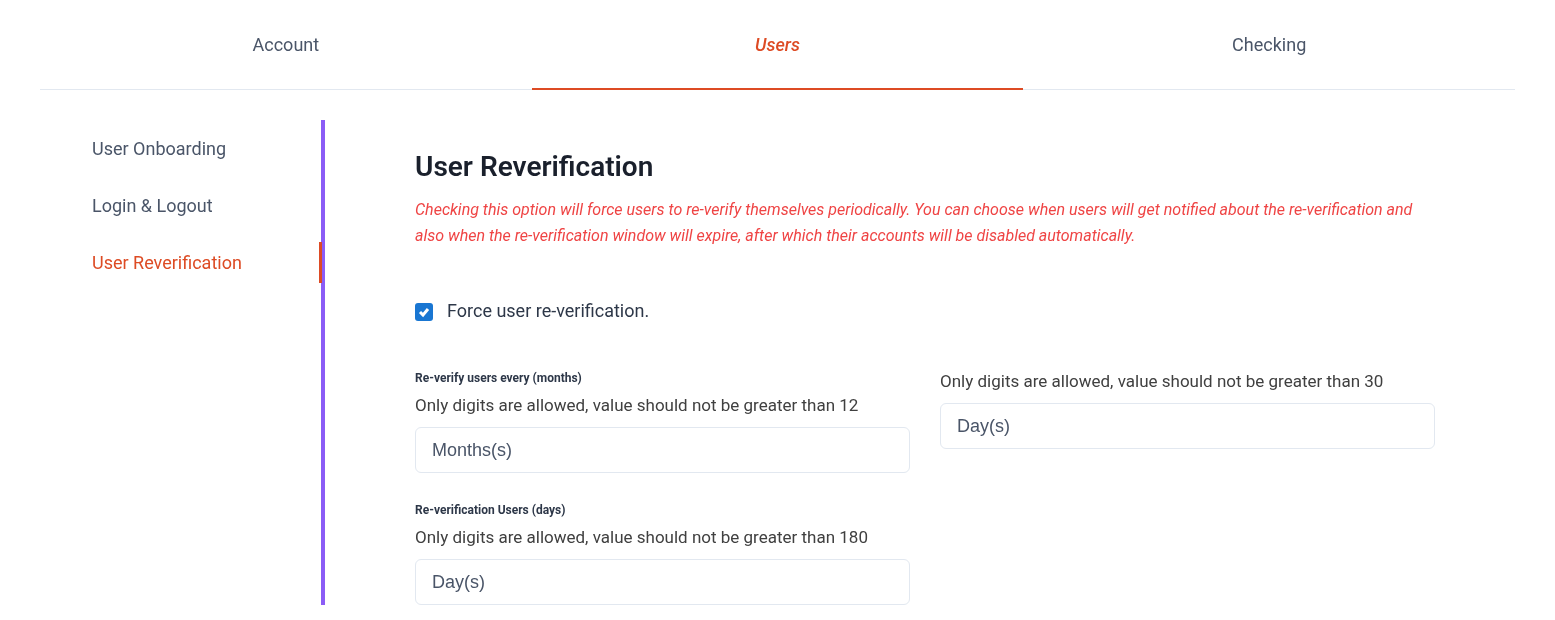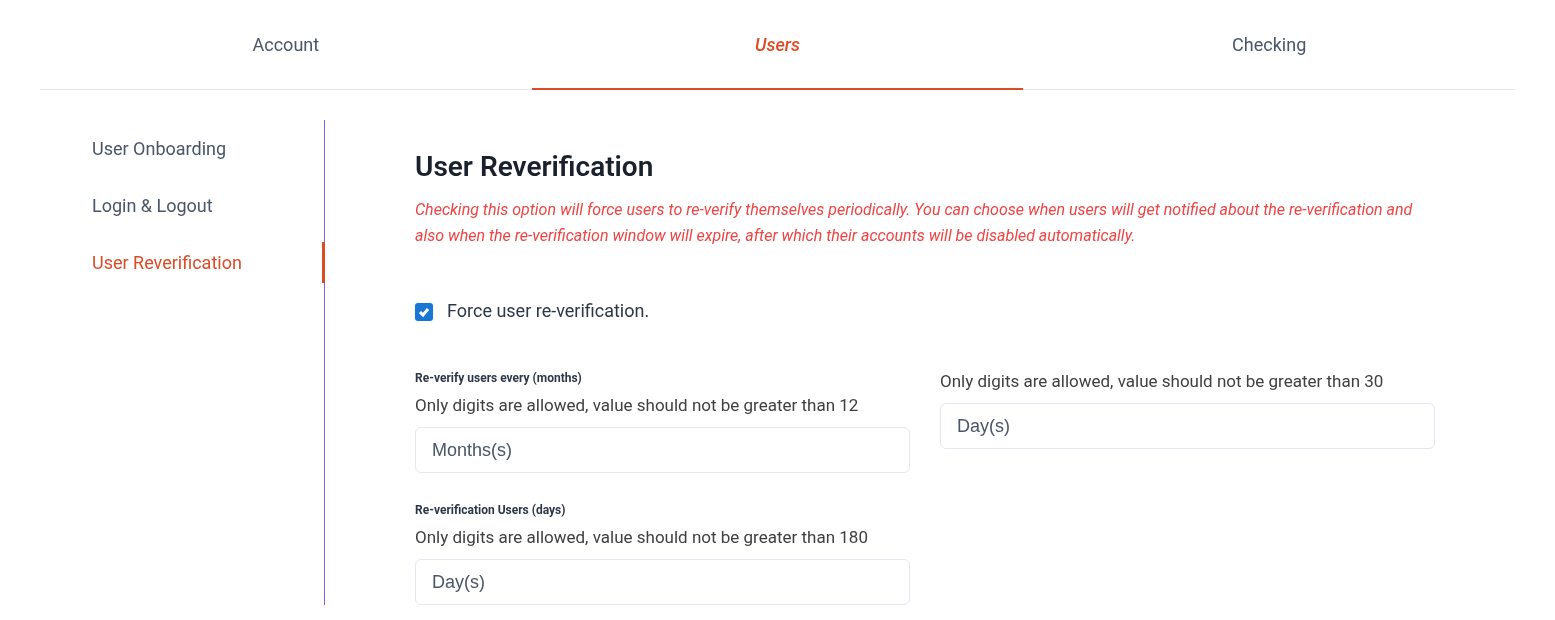--- a/index.html
+++ b/index.html
@@ -45,21 +45,21 @@
       height: 2px;
       background: #dd4b24;
     }
     .main-content {
       display: flex;
       padding: 0 40px;
       margin-top: 30px;
     }
     .sidebar {
       width: 285px;
-      border-right: 1px solid #8b5cf6;
+      border-right: 4px solid #8b5cf6;
       padding-right: 0;
       flex-shrink: 0;
     }
     .sidebar-item {
       padding: 18px 0 18px 52px;
       font-size: 18px;
       color: #4a5568;
       cursor: pointer;
       position: relative;
     }

